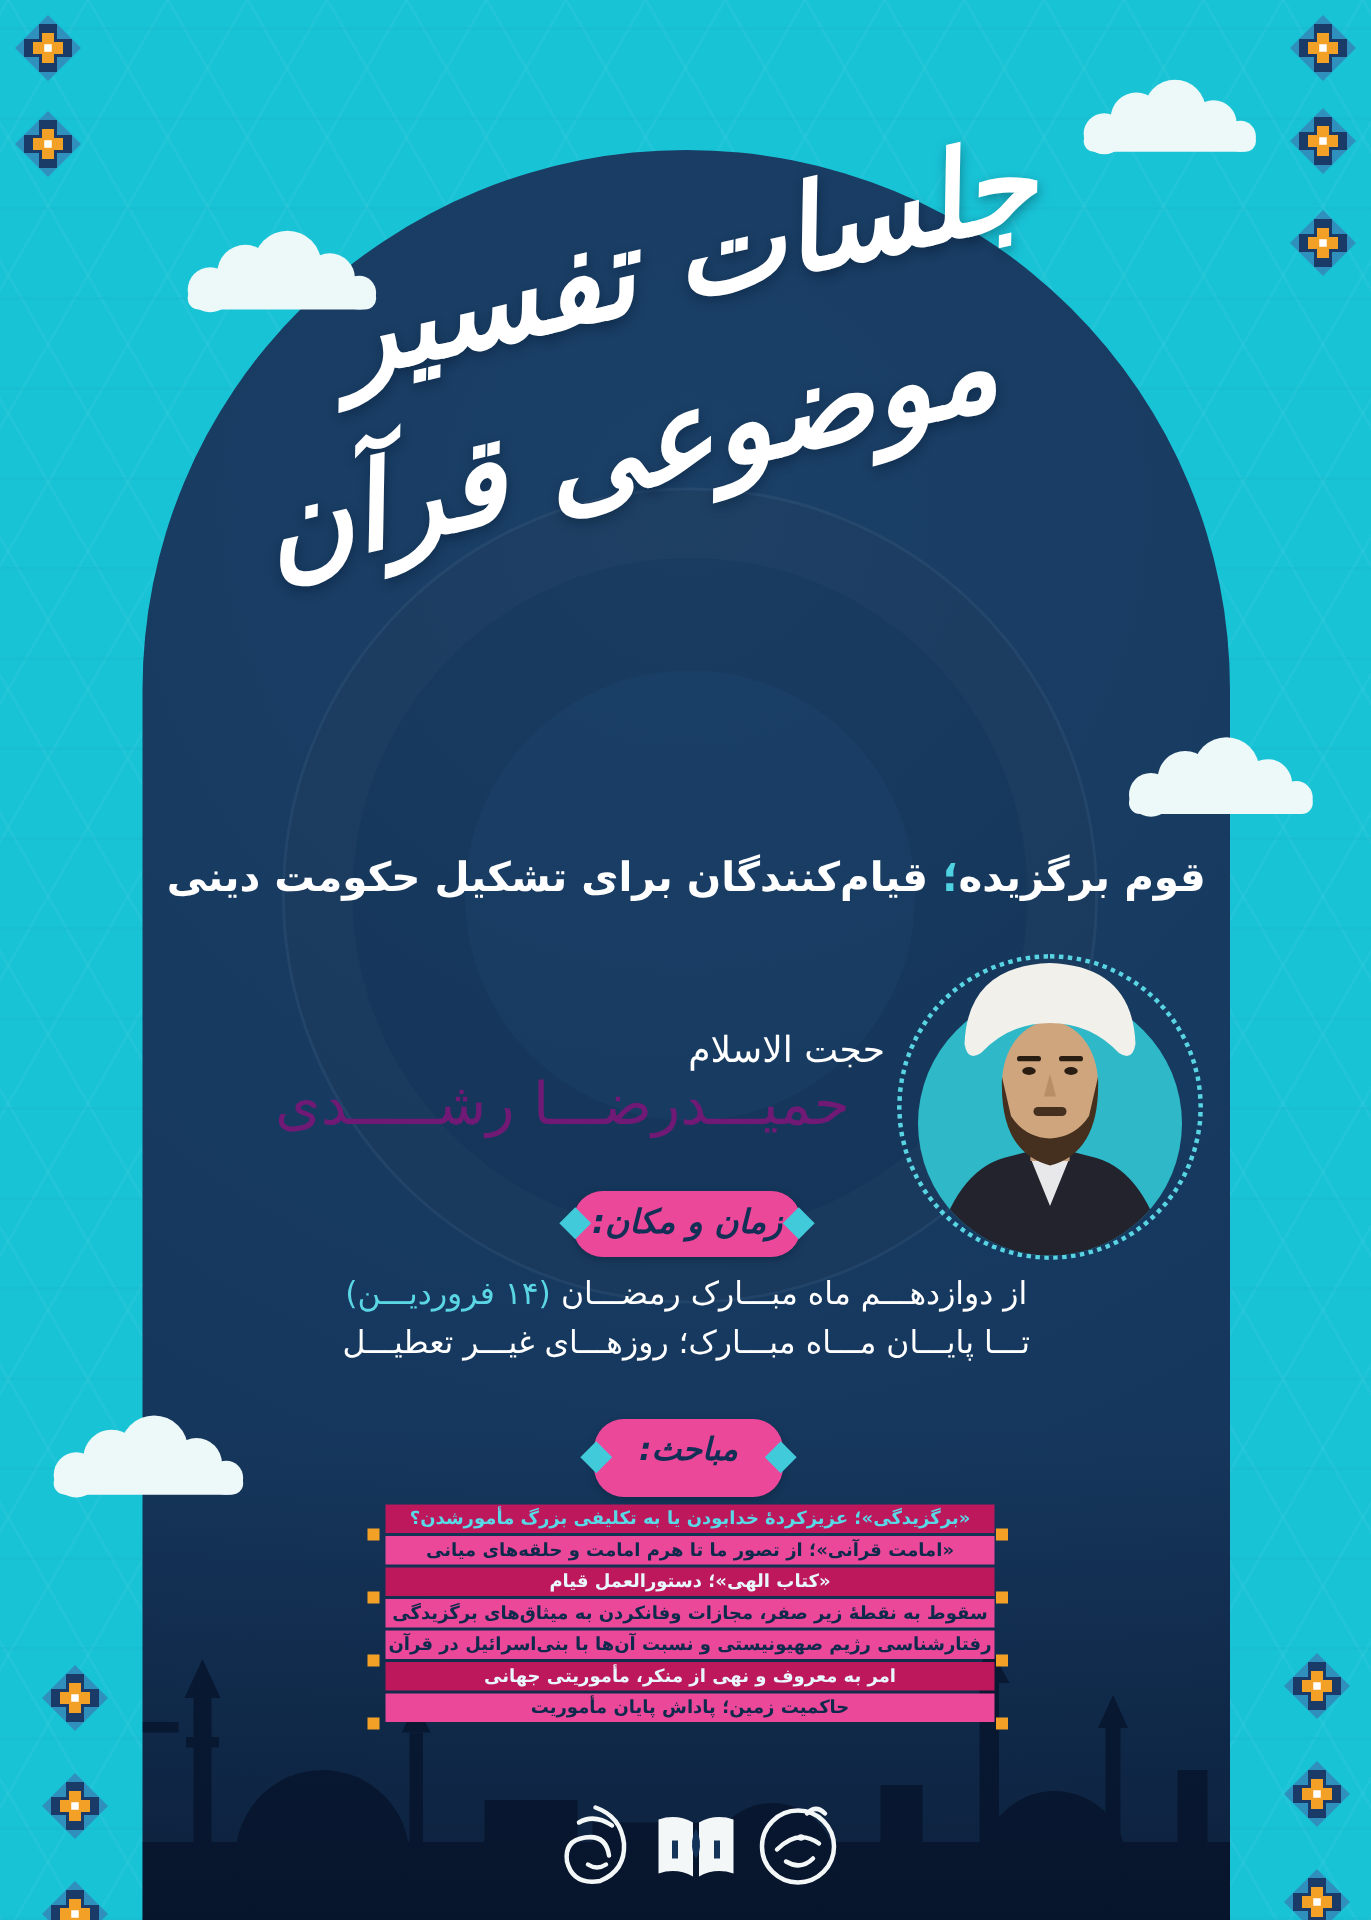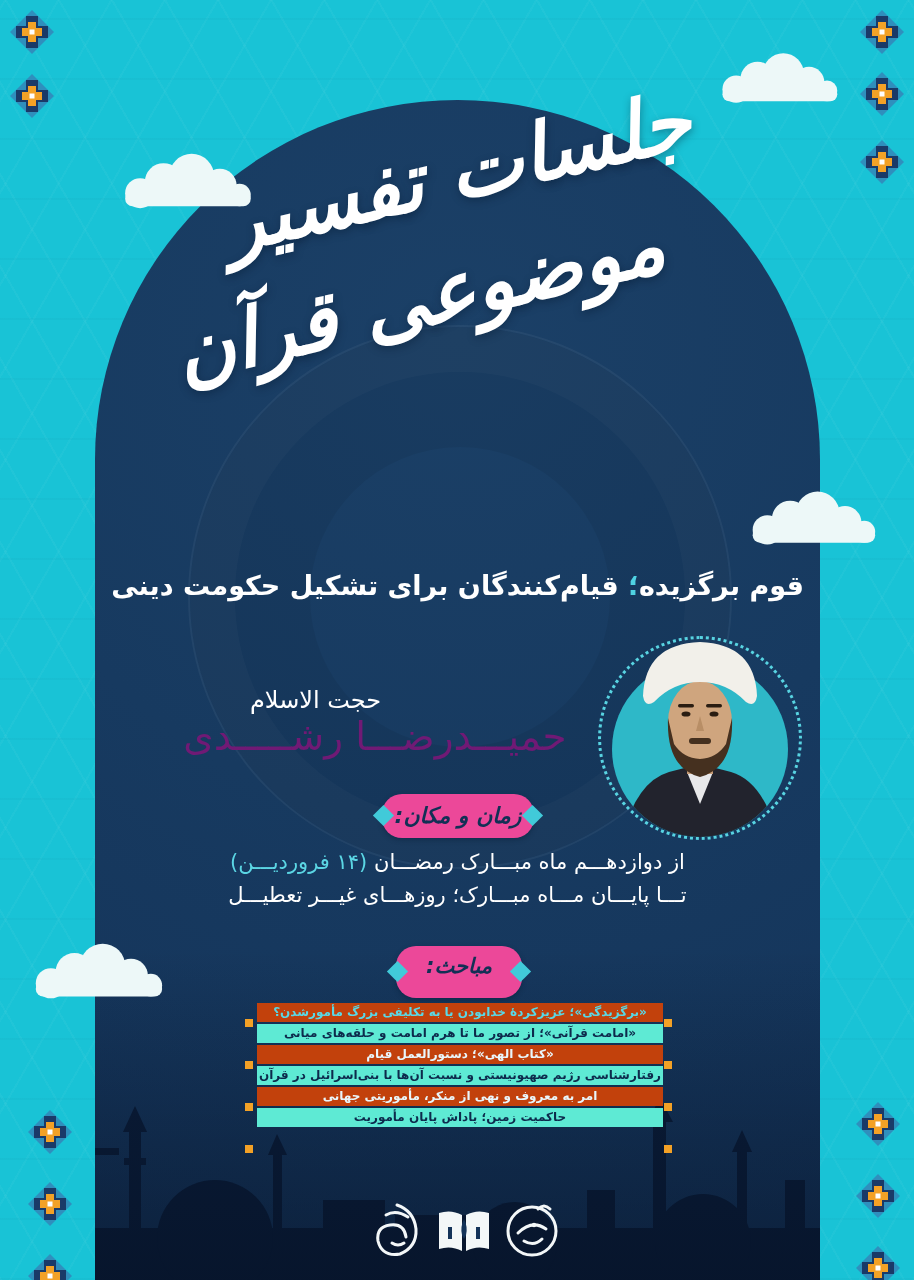--- a/index.html
+++ b/index.html
@@ -43,21 +43,21 @@
   .title-l1{font-size:80px;font-weight:bold;font-style:italic;transform:translateX(35px);}
   .title-l2{font-size:80px;font-weight:bold;font-style:italic;margin-top:22px;transform:translateX(-30px);}
   .subtitle{
     position:absolute;left:95px;top:570px;width:725px;z-index:6;
     text-align:center;color:#ffffff;font-size:27px;font-weight:bold;
   }
   .subtitle .sep{color:#4fd2e2;}
   
   .honorific{
     position:absolute;left:250px;top:686px;width:340px;z-index:6;
-    text-align:left;color:#ffffff;font-size:24px;
+    text-align:right;color:#ffffff;font-size:24px;
   }
   .speaker-name{
     position:absolute;left:150px;top:714px;width:450px;z-index:6;
     text-align:center;color:#701a75;font-size:39px;font-weight:normal;
   }
   .photo-ring{
     position:absolute;left:598px;top:636px;width:204px;height:204px;z-index:6;
     border:3px dotted #58d4e2;border-radius:50%;box-sizing:border-box;
   }
   .photo{position:absolute;left:607px;top:630px;width:186px;height:212px;z-index:7;}
@@ -79,23 +79,23 @@
     position:absolute;left:95px;top:846px;width:725px;z-index:6;
     text-align:center;color:#ffffff;font-size:21px;font-weight:normal;line-height:33px;
   }
   .schedule .hl{color:#5bd6e4;}
   
   .topics{position:absolute;left:257px;top:1003px;width:406px;z-index:6;}
   .topic-row{
     height:19px;line-height:19px;margin-bottom:2px;text-align:center;
     font-size:12px;font-weight:bold;white-space:nowrap;overflow:hidden;
   }
-  .topic-row.dark{background:#c2410c;color:#e9f6fb;}
+  .topic-row.dark{background:#be185d;color:#e9f6fb;}
   .topic-row.dark.cyan-text{color:#59d8e6;}
-  .topic-row.light{background:#5eead4;color:#0d2a4c;}
+  .topic-row.light{background:#ec4899;color:#0d2a4c;}
   .bullet{position:absolute;width:8px;height:8px;background:#f3a126;z-index:6;}
   
   .logos{position:absolute;left:370px;top:1192px;width:190px;height:76px;z-index:6;display:flex;align-items:center;justify-content:space-between;}
 </style>
 </head>
 <body>
 
 <div class="bg-pattern"></div>
 
 <svg class="star" style="left:8px;top:8px" viewBox="0 0 48 48">
@@ -273,20 +273,21 @@
 <div class="schedule" dir="rtl">
   <div><span>از دوازدهـــم ماه مبـــارک رمضـــان</span> <span class="hl">(۱۴ فروردیـــن)</span></div>
   <div>تـــا پایـــان مـــاه مبـــارک؛ روزهـــای غیـــر تعطیـــل</div>
 </div>
 
 <div class="badge badge-topics" dir="rtl">مباحث:</div>
 <div class="topics" dir="rtl">
   <div class="topic-row dark cyan-text">«برگزیدگی»؛ عزیزکردهٔ خدابودن یا به تکلیفی بزرگ مأمورشدن؟</div>
   <div class="topic-row light">«امامت قرآنی»؛ از تصور ما تا هرم امامت و حلقه‌های میانی</div>
   <div class="topic-row dark">«کتاب الهی»؛ دستورالعمل قیام</div>
+  <div class="topic-row light">سقوط به نقطهٔ زیر صفر، مجازات وفانکردن به میثاق‌های برگزیدگی</div>
   <div class="topic-row light">رفتارشناسی رژیم صهیونیستی و نسبت آن‌ها با بنی‌اسرائیل در قرآن</div>
   <div class="topic-row dark">امر به معروف و نهی از منکر، مأموریتی جهانی</div>
   <div class="topic-row light">حاکمیت زمین؛ پاداش پایان مأموریت</div>
 </div>
 <div class="bullet" style="left:245px;top:1019px"></div>
 <div class="bullet" style="left:664px;top:1019px"></div>
 <div class="bullet" style="left:245px;top:1061px"></div>
 <div class="bullet" style="left:664px;top:1061px"></div>
 <div class="bullet" style="left:245px;top:1103px"></div>
 <div class="bullet" style="left:664px;top:1103px"></div>

